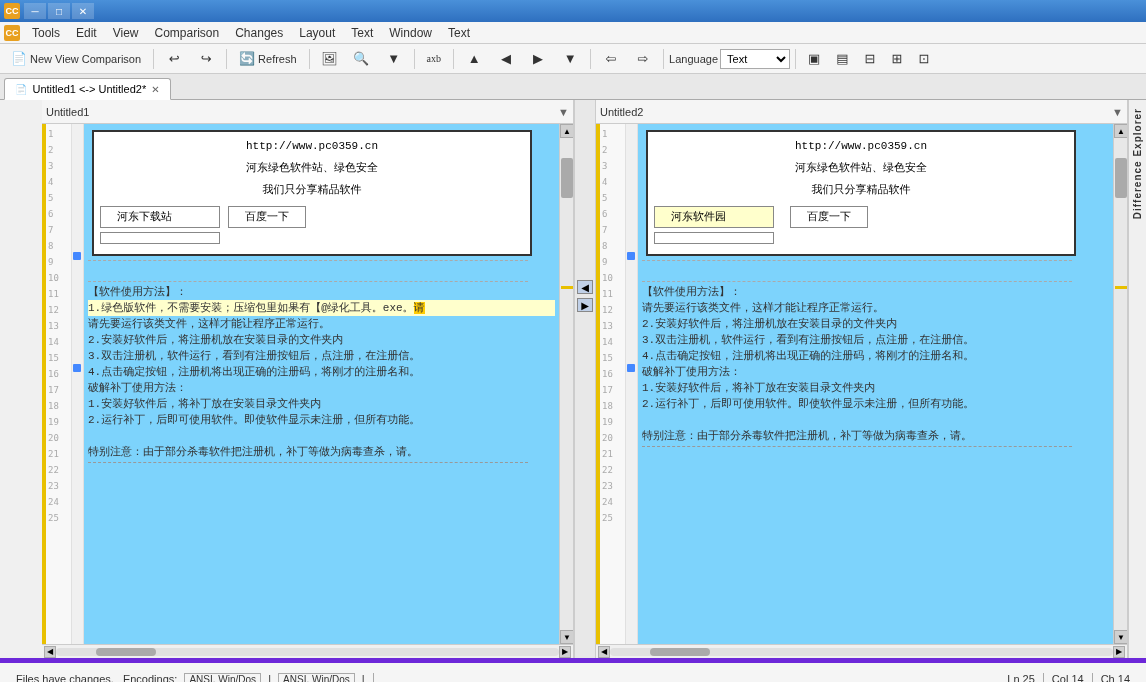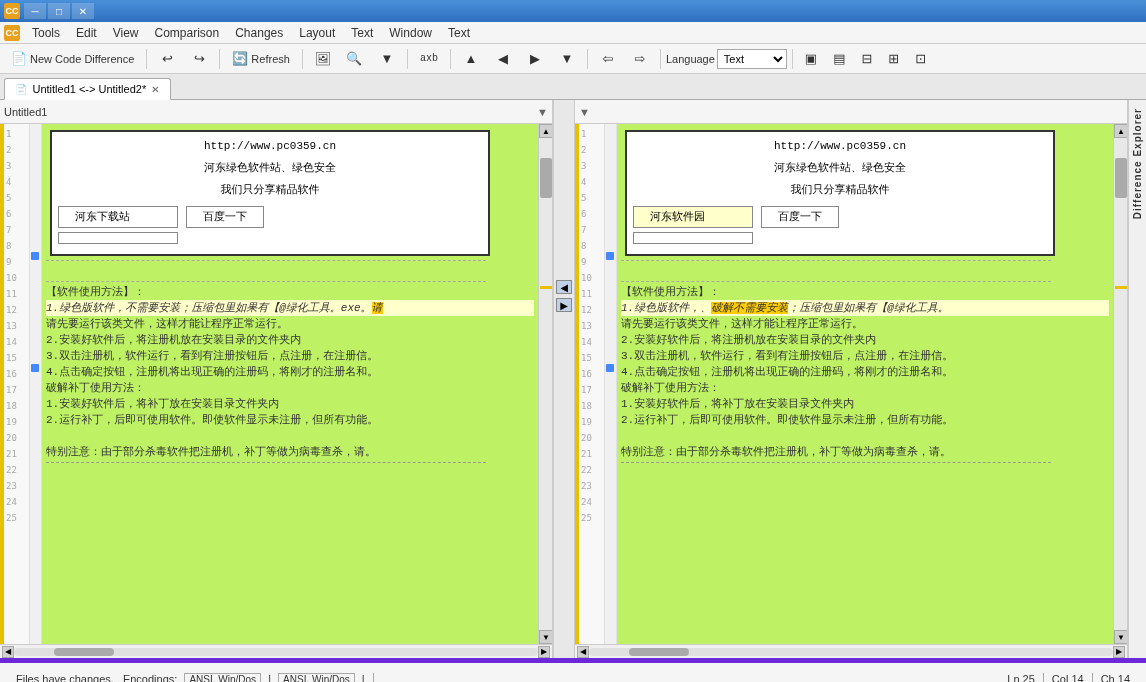--- a/index.html
+++ b/index.html
@@ -95,21 +95,22 @@
       gap: 5px;
       border-radius: 3px 3px 0 0;
     }
     .tab.active { background: white; border-bottom: 1px solid white; margin-bottom: -1px; }
     .tab .close-tab { font-size: 10px; color: #666; cursor: pointer; }
 
     
     #main-content {
       display: flex;
       height: calc(682px - 22px - 22px - 30px - 26px - 24px);
-      background: #bef264;
+      background: #7dd3fc;
+      margin-left: 42px;
     }
 
     
     #side-panel {
       width: 18px;
       background: #f0f0f0;
       border-left: 1px solid #ccc;
       display: flex;
       flex-direction: column;
       align-items: center;
@@ -170,21 +171,21 @@
       font-family: 'Courier New', monospace;
       font-size: 11px;
       padding: 2px 4px;
       overflow: hidden;
       line-height: 16px;
       white-space: nowrap;
       overflow-x: auto;
     }
 
     .diff-line { height: 16px; line-height: 16px; white-space: nowrap; }
-    .diff-line.changed { background: #ffffcc; font-style: italic; }
+    .diff-line.changed { background: #ffffcc; }
 
     
     .yellow-bar {
       width: 4px;
       background: #e8c000;
       flex-shrink: 0;
     }
 
     
     .panel-scrollbar-h {
@@ -293,21 +294,21 @@
   <div class="menu-item">Layout</div>
   <div class="menu-item">Text</div>
   <div class="menu-item">Window</div>
   <div class="menu-item">Text</div>
 </div>
 
 <div id="toolbar">
 
   <button class="tb-btn">
     <span class="tb-icon">📄</span>
-    <span>New Code Difference</span>
+    <span>New View Comparison</span>
   </button>
   <div class="tb-separator"></div>
 
   <button class="tb-btn">
     <span class="tb-icon">↩</span>
   </button>
   <button class="tb-btn">
     <span class="tb-icon">↪</span>
   </button>
   <div class="tb-separator"></div>
@@ -324,21 +325,21 @@
 
   <button class="tb-btn">
     <span class="tb-icon">🔍</span>
   </button>
   <button class="tb-btn">
     <span class="tb-icon">▼</span>
   </button>
   <div class="tb-separator"></div>
 
   <button class="tb-btn">
-    <span style="font-family:Liberation Mono, monospace;font-size:10px;">axb</span>
+    <span style="font-family:Liberation Serif, serif;font-size:10px;">axb</span>
   </button>
   <div class="tb-separator"></div>
 
   <button class="tb-btn">
     <span class="tb-icon">▲</span>
   </button>
   <button class="tb-btn">
     <span class="tb-icon">◀</span>
   </button>
   <button class="tb-btn">
@@ -479,20 +480,21 @@
     </div>
   </div>
 
   <div id="panel-connector" style="width:22px;background:#e8e8e8;border-left:1px solid #ccc;border-right:1px solid #ccc;flex-shrink:0;display:flex;flex-direction:column;align-items:center;padding-top:180px;gap:4px;">
     <div class="connector-arrow">◀</div>
     <div class="connector-arrow">▶</div>
   </div>
 
   <div class="diff-panel" style="display:flex;flex-direction:column;flex:1;min-width:0;">
     <div class="panel-header">
+      <span class="header-title">Untitled2</span>
       <span class="header-arrow">▼</span>
     </div>
     <div class="panel-body" style="overflow:auto;">
       <div class="yellow-bar"></div>
       <div class="line-numbers" style="width:26px;font-size:9px;line-height:16px;padding-top:2px;color:#aaa;">
         <div>1</div>
           <div>2</div>
           <div>3</div>
           <div>4</div>
           <div>5</div>
@@ -520,34 +522,33 @@
       <div class="diff-gutter" style="position:relative;">
         <div class="blue-marker" style="top:128px;"></div>
         <div class="blue-marker" style="top:240px;"></div>
       </div>
       <div class="code-content">
 
         <div style="margin: 4px; border: 2px solid #333; background: white; padding: 6px; width: 430px;">
           <div style="text-align:center;font-size:11px;margin-bottom:6px;">http://www.pc0359.cn</div>
           <div style="text-align:center;font-size:11px;margin-bottom:6px;">河东绿色软件站、绿色安全</div>
           <div style="text-align:center;font-size:11px;margin-bottom:8px;">我们只分享精品软件</div>
-          <div style="display:flex;gap:8px;align-items:center;margin:4px 0;">
+          <div style="display:flex;gap:16px;align-items:center;margin:4px 0;">
             <div style="border:1px solid #888;padding:2px 16px;font-size:11px;min-width:120px;background:#ffffcc;">河东软件园</div>
             <div style="border:1px solid #888;padding:2px 16px;font-size:11px;">百度一下</div>
           </div>
           <div style="border:1px solid #888;height:12px;width:120px;margin:4px 0;"></div>
         </div>
 
         <div style="border-top:1px dashed #aaa;margin:2px 0;width:430px;"></div>
         <div style="height:16px;"></div>
         <div style="border-top:1px dashed #aaa;margin:2px 0;width:430px;"></div>
 
         <div style="font-family:'Courier New',monospace;font-size:11px;line-height:16px;color:#333;">
           <div class="diff-line">【软件使用方法】：</div>
-          <div class="diff-line changed" style="background:#ffffcc;">1.绿色版软件，、<span style="background:#ffcc00;">破解不需要安装</span>；压缩包里如果有【@绿化工具。</div>
           <div class="diff-line">请先要运行该类文件，这样才能让程序正常运行。</div>
           <div class="diff-line">2.安装好软件后，将注册机放在安装目录的文件夹内</div>
           <div class="diff-line">3.双击注册机，软件运行，看到有注册按钮后，点注册，在注册信。</div>
           <div class="diff-line">4.点击确定按钮，注册机将出现正确的注册码，将刚才的注册名和。</div>
           <div class="diff-line">破解补丁使用方法：</div>
           <div class="diff-line">1.安装好软件后，将补丁放在安装目录文件夹内</div>
           <div class="diff-line">2.运行补丁，后即可使用软件。即使软件显示未注册，但所有功能。</div>
           <div class="diff-line"></div>
           <div class="diff-line">特别注意：由于部分杀毒软件把注册机，补丁等做为病毒查杀，请。</div>
         </div>

